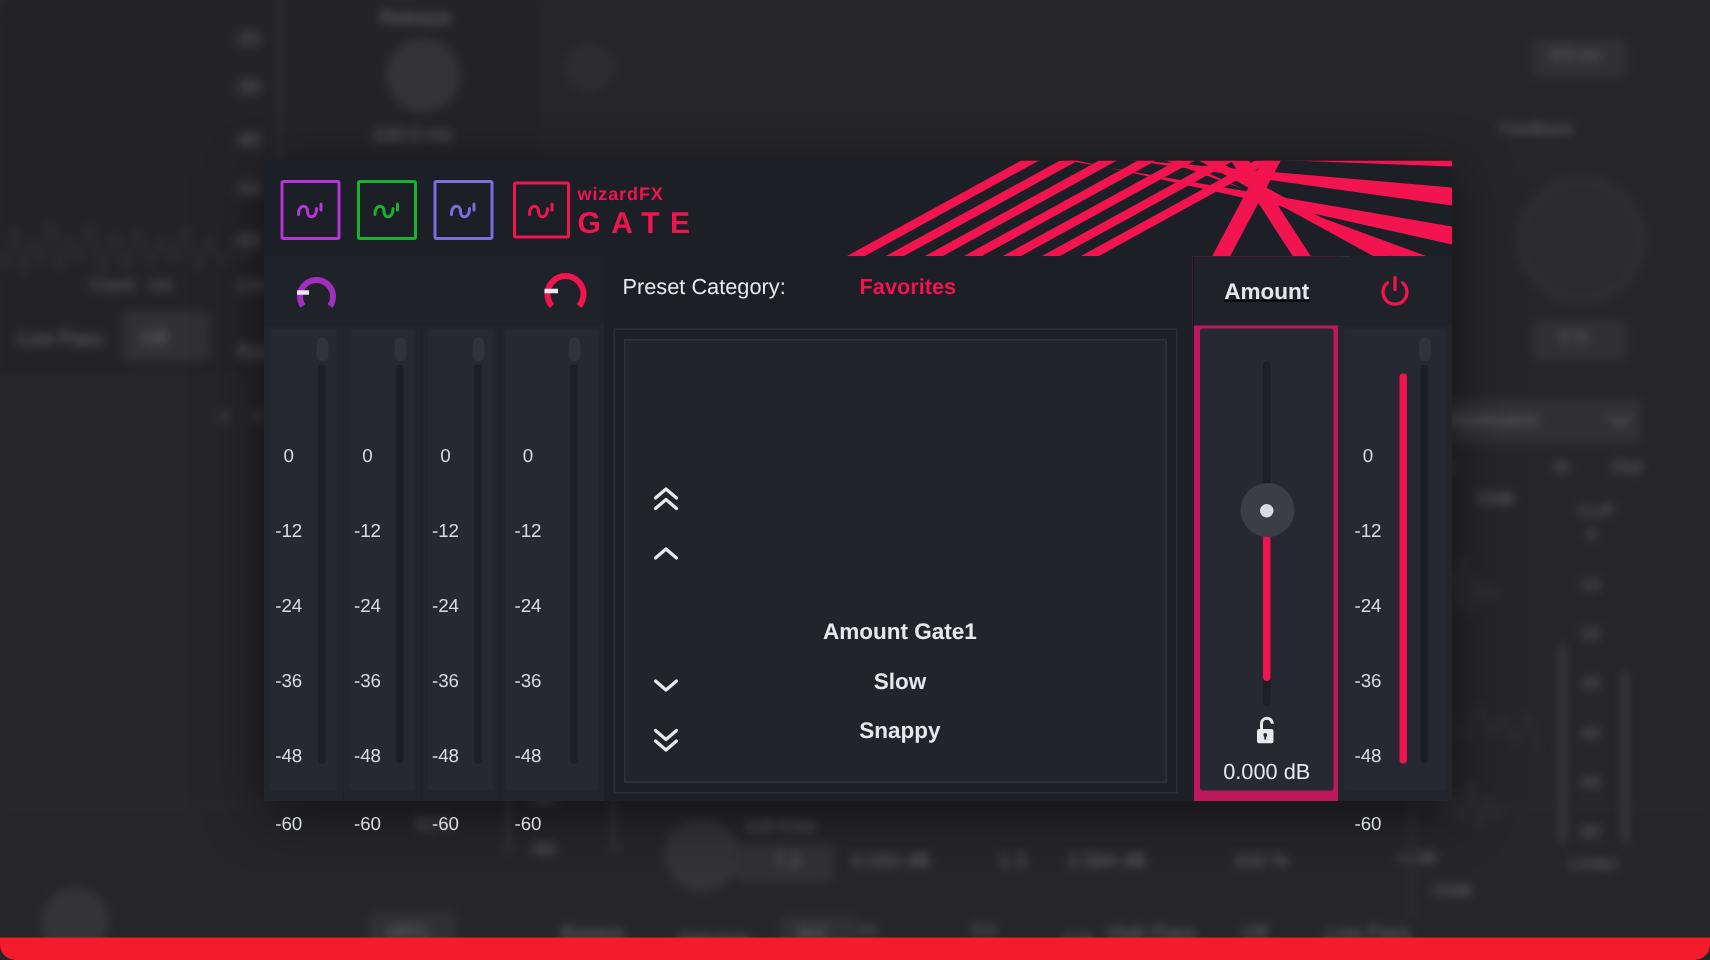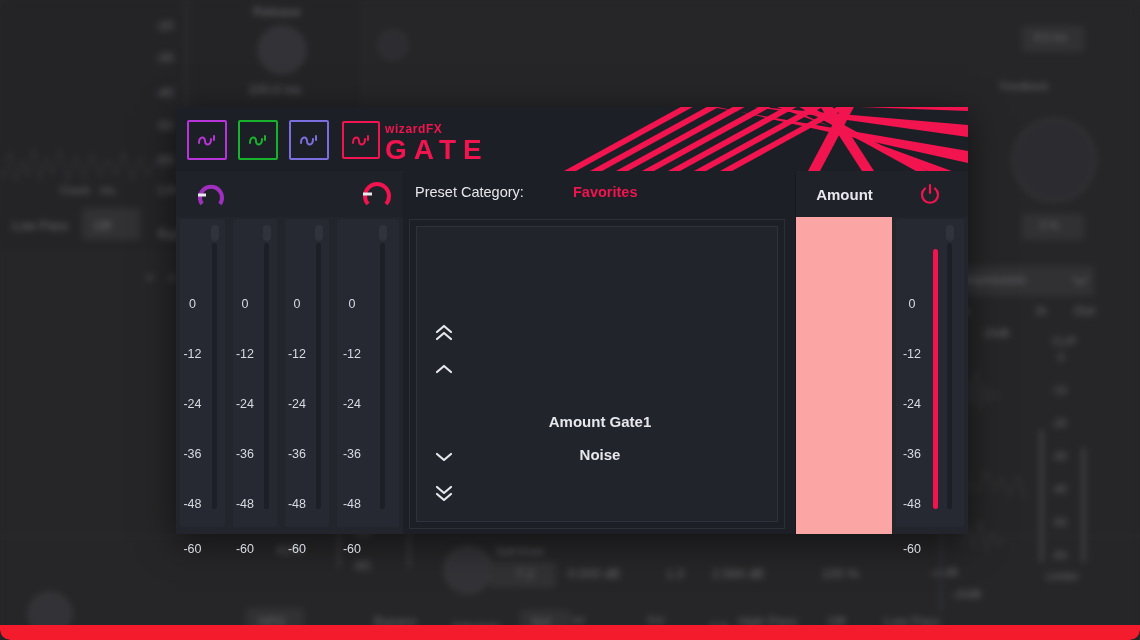--- a/index.html
+++ b/index.html
@@ -55,21 +55,21 @@
   #wavebtn1{left:11px;border-color:#b833d8;}
   #wavebtn2{left:62px;border-color:#17b32d;}
   #wavebtn3{left:113px;border-color:#7b6fe0;}
   #logomark{
     position:absolute;left:166px;top:14px;width:34px;height:34px;
     border:2px solid #f2144f;border-radius:2px;
     display:flex;align-items:center;justify-content:center;
   }
   #logotext{position:absolute;left:209px;top:16px;}
   #brand{font-size:12px;color:#f2144f;letter-spacing:.6px;font-weight:bold;line-height:13px;}
-  #product{font-size:28px;color:#f2144f;letter-spacing:7px;font-weight:bold;line-height:23px;margin-top:2px;}
+  #product{font-size:20px;color:#f2144f;letter-spacing:7px;font-weight:bold;line-height:23px;margin-top:2px;}
 
   
   #body{position:absolute;left:0;top:64px;width:792px;height:363px;}
 
   .vcol{position:absolute;top:0;height:363px;background:#23252c;border-right:1px solid #171920;}
   .vcol .knobzone{position:relative;height:46px;background:#202229;}
   .vcol .meterzone{position:absolute;left:4px;right:4px;top:48px;bottom:7px;background:#262931;border-radius:2px;}
   .mtick{position:absolute;width:100%;text-align:center;color:#d8dae2;font-size:12.5px;}
   .mtrack{position:absolute;width:5px;border-radius:3px;background:#1d1f26;}
   .mhandle{position:absolute;width:8px;height:16px;border-radius:4px;background:#30333c;}
@@ -85,21 +85,21 @@
 
   #navcol{position:absolute;left:8px;top:90px;width:38px;}
   .navbtn{height:32px;display:flex;align-items:center;justify-content:center;color:#e6e8ee;}
   .navbtn svg{display:block;}
 
   #presetlist{position:absolute;left:18px;right:12px;top:178px;}
   .presetitem{height:33px;display:flex;align-items:center;justify-content:center;color:#e6e8ee;font-size:15px;font-weight:bold;}
   .presetitem.sel{border:1.5px solid #f2144f;color:#f2144f;border-radius:2px;height:31px;}
 
   
-  #amountpanel{position:absolute;left:0;top:0;width:97px;height:363px;background:#fca5a5;border-left:1px solid #171920;border-right:7px solid #0ea5e9;}
+  #amountpanel{position:absolute;left:0;top:0;width:97px;height:363px;background:#be185d;border-left:1px solid #171920;border-right:7px solid #0ea5e9;text-decoration:underline;}
   #amounthead{height:46px;display:flex;align-items:center;justify-content:center;color:#e6e8ee;font-size:15px;font-weight:bold;background:#202229;}
   #amountbody{position:absolute;left:4px;right:4px;top:48px;bottom:7px;background:#262931;border-radius:2px;}
   #sliderTrack{position:absolute;left:50%;margin-left:-2.5px;top:22px;width:5px;height:230px;background:#1d1f26;border-radius:3px;}
   #sliderFill{position:absolute;left:50%;margin-left:-2.5px;top:125px;width:5px;height:110px;background:#f2144f;border-radius:3px;}
   #sliderKnob{position:absolute;left:50%;margin-left:-18px;top:103px;width:36px;height:36px;border-radius:50%;background:#3b3e47;display:flex;align-items:center;justify-content:center;}
   #sliderKnob i{width:9px;height:9px;border-radius:50%;background:#d9dbe2;display:block;}
   #lockicon{position:absolute;left:50%;margin-left:-9px;top:258px;width:18px;height:20px;}
   #amountval{position:absolute;left:0;right:0;top:288px;text-align:center;color:#e6e8ee;font-size:14.5px;}
 
   
@@ -357,29 +357,46 @@
             <div class="navbtn" style="margin-top:4px;">
               <svg width="20" height="18" viewBox="0 0 20 18">
                 <polyline points="3,3 10,9 17,3" fill="none" stroke="#e6e8ee" stroke-width="2.2" stroke-linecap="round" stroke-linejoin="round"></polyline>
                 <polyline points="3,10 10,16 17,10" fill="none" stroke="#e6e8ee" stroke-width="2.2" stroke-linecap="round" stroke-linejoin="round"></polyline>
               </svg>
             </div>
           </div>
 
           <div id="presetlist">
             <div class="presetitem">Amount Gate1</div>
-            <div class="presetitem">Noise</div>
+            <div class="presetitem">Slow</div>
+            <div class="presetitem">Snappy</div>
           </div>
 
         </div>
       </div>
     </div>
 
     <div id="amountpanel" style="position:absolute;left:619px;top:0;">
       <div id="amounthead">Amount</div>
+      <div id="amountbody">
+        <div id="sliderTrack"></div>
+        <div id="sliderFill"></div>
+        <div id="sliderKnob">
+            <i></i>
+          </div>
+        <div id="lockicon">
+          <svg width="18" height="20" viewBox="0 0 18 20">
+            <path d="M5,9 L5,5.5 A3.6,3.6 0 0 1 12.2,5.5" fill="none" stroke="#e6e8ee" stroke-width="2"></path>
+            <rect x="2" y="9" width="11" height="9.5" rx="1.4" fill="#e6e8ee"></rect>
+            <circle cx="7.5" cy="13" r="1.3" fill="#23252c"></circle>
+            <rect x="6.9" y="13" width="1.2" height="3" fill="#23252c"></rect>
+          </svg>
+        </div>
+        <div id="amountval">0.000 dB</div>
+      </div>
     </div>
 
     <div id="powerpanel" style="position:absolute;left:716px;top:0;width:76px;">
       <div id="powerhead">
         <svg width="22" height="22" viewBox="0 0 22 22">
           <path d="M6,5.5 A8,8 0 1 0 16,5.5" fill="none" stroke="#f2144f" stroke-width="2.2" stroke-linecap="round"></path>
           <line x1="11" y1="2" x2="11" y2="10" stroke="#f2144f" stroke-width="2.2" stroke-linecap="round"></line>
         </svg>
       </div>
       <div id="powerbody">

